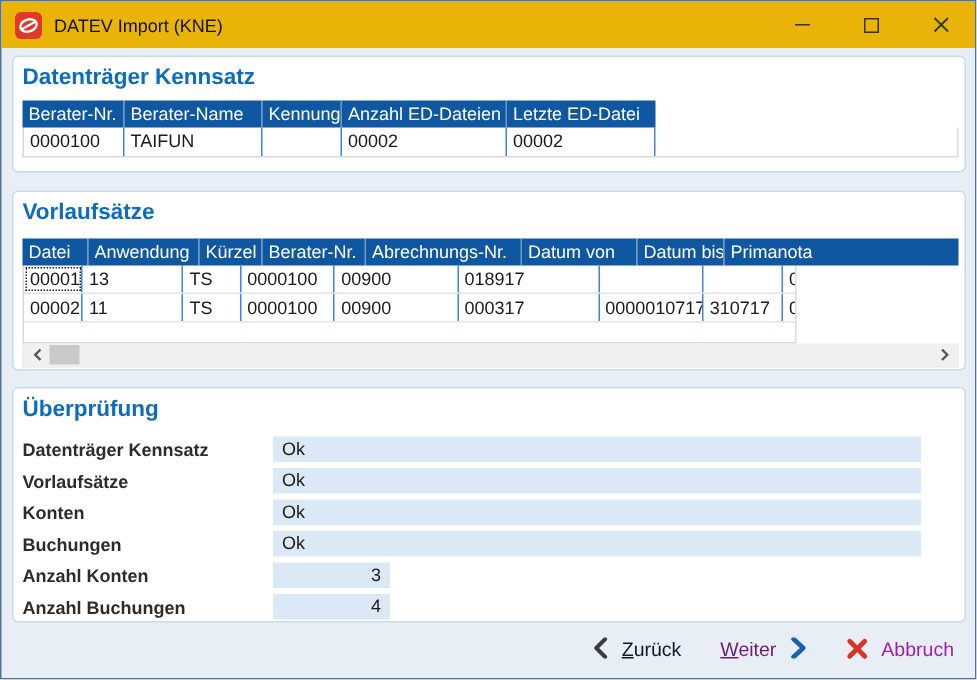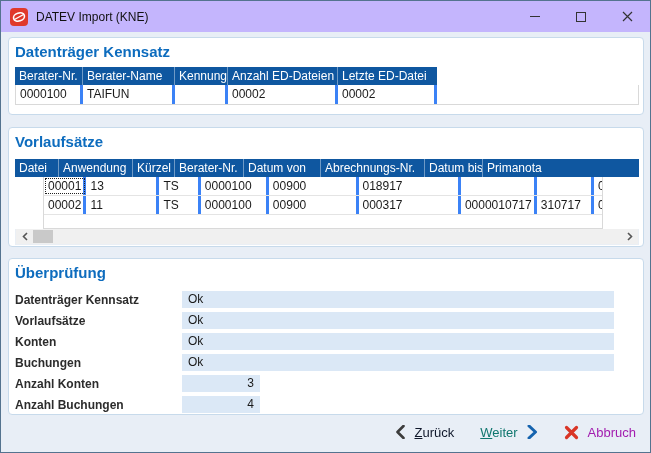--- a/index.html
+++ b/index.html
@@ -3,21 +3,21 @@
 <meta charset="utf-8">
 <style>
   * { margin:0; padding:0; box-sizing:border-box; }
   html,body { width:651px; height:453px; }
   body { font-family:"Liberation Sans","DejaVu Sans",sans-serif; font-size:12px; color:#1a1a1a; }
 
   .window { position:relative; width:651px; height:453px; background:#e8eef6;
             border:1px solid #54738f; overflow:hidden; }
 
   
-  .titlebar { position:absolute; top:0; left:0; right:0; height:31px; background:#c4b5fd;
+  .titlebar { position:absolute; top:0; left:0; right:0; height:31px; background:#eab308;
               display:flex; align-items:center; }
   .app-icon { width:18px; height:18px; margin:0 8px 0 9px; flex:0 0 auto; }
   .title { font-size:12px; color:#111; }
   .controls { margin-left:auto; display:flex; height:31px; }
   .ctrl { width:46px; height:31px; display:flex; align-items:center; justify-content:center; }
   .glyph-min { width:10px; height:1px; background:#333; display:block; }
   .glyph-max { width:10px; height:10px; border:1px solid #333; display:block; }
 
   
   .panel { position:absolute; left:7px; width:636px; background:#fff;
@@ -27,21 +27,21 @@
   
   .grid { position:absolute; left:6px; }
   .g-header { display:flex; height:18px; }
   .g-header .hcell { background:#0f57a0; color:#fff; line-height:18px; padding:0 4px;
                      white-space:nowrap; overflow:hidden; border-right:1px solid rgba(255,255,255,.4); }
   .g-header .hcell:last-child { border-right:none; }
   .g-body { border:1px solid #d9d9d9; border-top:none; background:#fff; }
   .g-row { display:flex; height:19px; border-bottom:1px solid #e4e4e4; }
   .g-row:last-child { border-bottom:none; }
   .cell { line-height:18px; padding:0 4px; white-space:nowrap; overflow:hidden;
-          border-right:3px solid #3b82f6; }
+          border-right:1px solid #3b82f6; }
   .cell.focus { outline:1px dotted #222; outline-offset:-2px; }
   .g-empty { height:13px; }
 
   
   .hscroll { position:relative; height:16px; background:#f0f0f0; border:1px solid #eaeff5; border-top:none; }
   .sb-arrow { position:absolute; top:0; width:15px; height:15px; display:flex; align-items:center; justify-content:center; }
   .sb-arrow.left { left:1px; } .sb-arrow.right { right:1px; }
   .sb-thumb { position:absolute; top:1px; left:17px; width:20px; height:13px; background:#c9c9c9; }
 
   
@@ -52,21 +52,21 @@
   .chk-field.wide { width:432px; text-align:left; }
   .chk-field.narrow { width:78px; text-align:right; }
 
   
   .footer { position:absolute; left:0; right:0; bottom:0; height:40px;
             display:flex; align-items:center; justify-content:flex-end; gap:26px; padding-right:14px; }
   .btn { background:none; border:none; display:flex; align-items:center; gap:9px;
          font-family:inherit; font-size:13px; }
   .mnemonic::first-letter { text-decoration:underline; }
   .lbl-back { color:#0f172a; }
-  .lbl-next { color:#0f766e; }
+  .lbl-next { color:#701a75; }
   .lbl-cancel { color:#a21caf; }
 </style>
 </head>
 <body>
 
 <div class="window">
 
   <div class="titlebar">
     <span class="app-icon">
       <svg width="18" height="18" viewBox="0 0 18 18">
@@ -117,26 +117,26 @@
   </section>
 
   <section class="panel" style="top:126px; height:120px;">
     <div class="panel-title">Vorlaufsätze</div>
     <div class="grid" style="top:31px; width:624px;">
       <div class="g-header">
         <div class="hcell" style="width:44px">Datei</div>
         <div class="hcell" style="width:74px">Anwendung</div>
         <div class="hcell" style="width:42px">Kürzel</div>
         <div class="hcell" style="width:69px">Berater-Nr.</div>
+        <div class="hcell" style="width:104px">Abrechnungs-Nr.</div>
         <div class="hcell" style="width:77px">Datum von</div>
-        <div class="hcell" style="width:104px">Abrechnungs-Nr.</div>
         <div class="hcell" style="width:58px">Datum bis</div>
         <div class="hcell" style="flex:1">Primanota</div>
       </div>
-      <div class="g-body" style="width:560px;margin-left:28px;">
+      <div class="g-body" style="width:516px;">
         <div class="g-row">
           <div class="cell focus" style="width:43px">00001</div>
           <div class="cell" style="width:74px">13</div>
           <div class="cell" style="width:42px">TS</div>
           <div class="cell" style="width:69px">0000100</div>
           <div class="cell" style="width:91px">00900</div>
           <div class="cell" style="width:104px">018917</div>
           <div class="cell" style="width:77px"></div>
           <div class="cell" style="width:58px"></div>
           <div class="cell" style="flex:1; border-right:none;">001</div>

